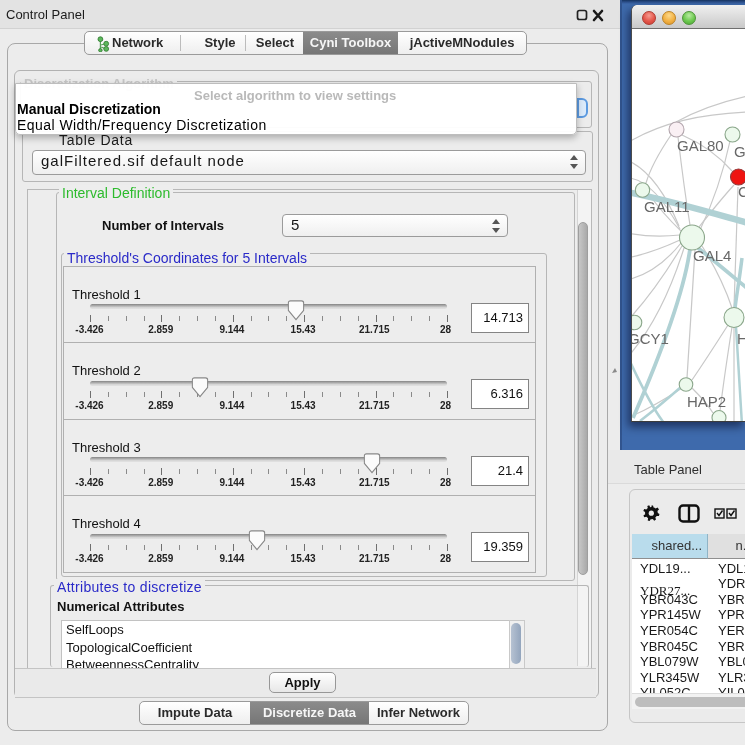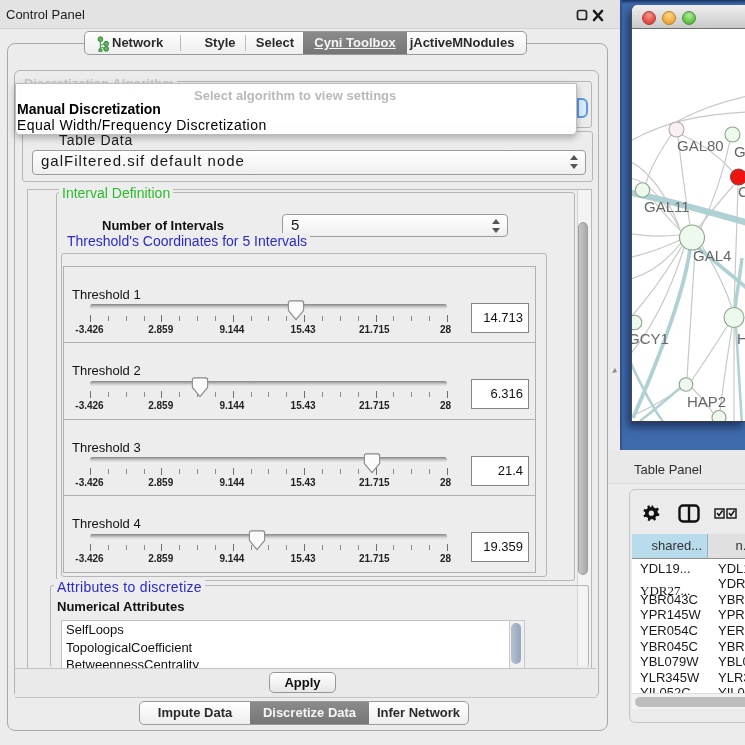--- a/index.html
+++ b/index.html
@@ -9,22 +9,22 @@
 
 #ltitle{left:0;top:0;width:620px;height:28px;background:#e3e3e3;border-bottom:1px solid #d2d2d2;}
 #ltitle .t{position:absolute;left:6px;top:7px;font-size:13px;color:#1c1c1c;}
 
 #outer{left:7px;top:43px;width:599px;height:686px;border:1px solid #a8a8a8;border-radius:8px;background:#ececec;}
 
 #tabbar{left:84px;top:31px;width:441px;height:22px;border:1px solid #9a9a9a;border-radius:5px;
   background:linear-gradient(#ffffff,#eeeeee);}
 .tabseg{position:absolute;top:0;height:22px;line-height:22px;text-align:center;font-weight:bold;color:#2b2b2b;}
 .tabsep{position:absolute;top:3px;width:1px;height:16px;background:#bcbcbc;}
-#tabdark{position:absolute;left:218px;top:0;width:104px;height:22px;background:linear-gradient(#8b8b8b,#767676);
-  color:#f6f6f6;line-height:22px;text-align:center;font-weight:bold;text-decoration:underline;}
+#tabdark{position:absolute;left:218px;top:0;width:95px;height:22px;background:linear-gradient(#8b8b8b,#767676);
+  color:#f6f6f6;line-height:22px;text-align:center;font-weight:bold;}
 
 #inner{left:14px;top:70px;width:583px;height:626px;border:1px solid #b2b2b2;border-radius:6px;background:#ececec;}
 .grpbox{position:absolute;border:1px solid #b6b6b6;border-radius:3px;}
 .grplab{position:absolute;background:#ececec;padding:0 3px;font-size:13px;}
 .combo{position:absolute;border:1px solid #9b9b9b;border-radius:4px;background:linear-gradient(#ffffff,#efefef);
   font-size:13px;color:#161616;}
 .combo .tx{position:absolute;left:8px;top:1px;font-size:15px;letter-spacing:1px;}
 .spin{position:absolute;right:8px;top:3px;width:8px;height:16px;}
 .spin:before{content:"";position:absolute;left:1px;top:1px;border-left:4px solid transparent;border-right:4px solid transparent;border-bottom:5px solid #555;}
 .spin:after{content:"";position:absolute;left:1px;bottom:1px;border-left:4px solid transparent;border-right:4px solid transparent;border-top:5px solid #555;}
@@ -109,21 +109,21 @@
 
   <div class="grpbox" style="left:56px;top:192px;width:517px;height:387px;"></div>
   <div class="grplab" style="left:59px;top:185px;color:#2dbb2d;background:#ededed;font-size:14px;">Interval Definition</div>
   <div class="abs" style="left:102px;top:218px;font-weight:bold;">Number of Intervals</div>
   <div class="combo" style="left:282px;top:214px;width:224px;height:21px;">
     <span class="tx">5</span>
       <span class="spin"></span>
   </div>
 
   <div class="grpbox" style="left:61px;top:253px;width:484px;height:322px;"></div>
-  <div class="grplab" style="left:64px;top:233px;color:#2a2ac8;background:#ededed;font-size:14px;">Threshold's Coordinates for 5 Intervals</div>
+  <div class="grplab" style="left:64px;top:250px;color:#2a2ac8;background:#ededed;font-size:14px;">Threshold's Coordinates for 5 Intervals</div>
 
   <div id="thr-area">
       <div class="tblock" style="top:265.5px">
         <div class="btitle">Threshold 1</div>
         <div class="track"></div>
         <div class="ticksmin"></div>
         <div class="ticksmaj"></div>
         <span class="slab" style="left:25.5px">-3.426</span>
         <span class="slab" style="left:96.7px">2.859</span>
         <span class="slab" style="left:167.9px">9.144</span>

